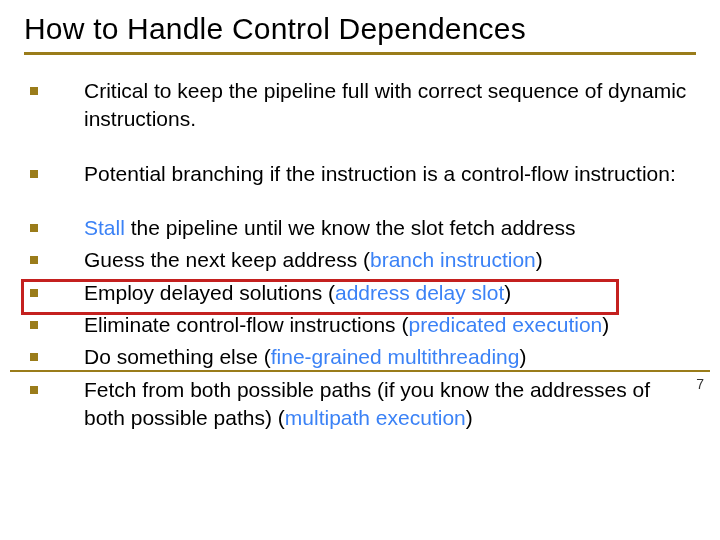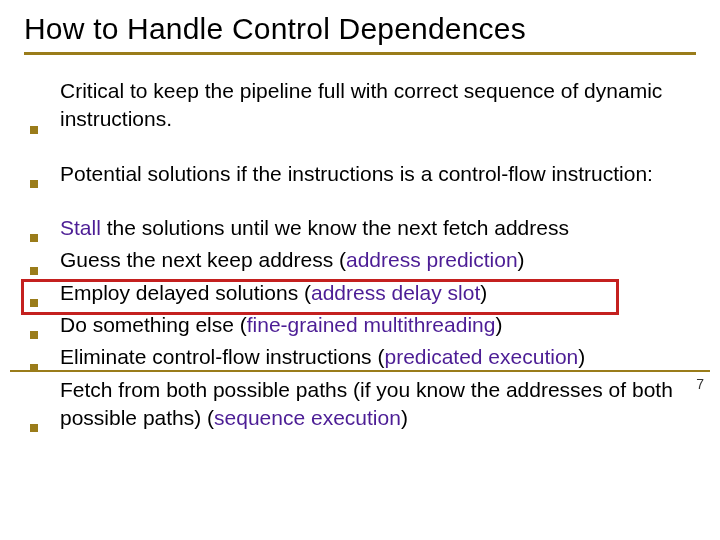--- a/index.html
+++ b/index.html
@@ -29,38 +29,39 @@
     background: #9a7c1a;
     margin-top: 6px;
     margin-bottom: 22px;
     width: 100%;
   }
   .content {
     padding-left: 6px;
   }
   .bullet-row {
     display: flex;
-    align-items: flex-end;
+    align-items: flex-start;
     margin-bottom: 4px;
+    gap: 24px;
   }
   .bullet-row.gap { margin-bottom: 26px; }
   .sq {
     width: 8px;
     height: 8px;
     background: #9a7c1a;
     flex: 0 0 8px;
     margin-top: 10px;
     margin-right: 22px;
   }
   .btxt {
     font-size: 21px;
     line-height: 1.35;
     color: #000;
   }
-  .accent { color: #4c1d95; }
+  .accent { color: #3b82f6; }
   .red-box {
     position: absolute;
     border: 3px solid #c4201f;
     pointer-events: none;
   }
   .footer-line {
     position: absolute;
     left: 10px; right: 10px;
     bottom: 28px;
     height: 2px;
@@ -84,51 +85,51 @@
 
   <div class="content">
 
     <div class="bullet-row gap">
       <div class="sq"></div>
       <div class="btxt">Critical to keep the pipeline full with correct sequence of dynamic instructions.</div>
     </div>
 
     <div class="bullet-row gap">
       <div class="sq"></div>
-      <div class="btxt">Potential solutions if the instructions is a control-flow instruction:</div>
+      <div class="btxt">Potential branching if the instruction is a control-flow instruction:</div>
     </div>
 
     <div class="bullet-row">
       <div class="sq"></div>
-      <div class="btxt"><span class="accent">Stall</span><span> the solutions until we know the next fetch address</span></div>
+      <div class="btxt"><span class="accent">Stall</span><span> the pipeline until we know the slot fetch address</span></div>
     </div>
 
     <div class="bullet-row">
       <div class="sq"></div>
-      <div class="btxt"><span>Guess the next keep address (</span><span class="accent">address prediction</span><span>)</span></div>
+      <div class="btxt"><span>Guess the next keep address (</span><span class="accent">branch instruction</span><span>)</span></div>
     </div>
 
     <div class="bullet-row">
       <div class="sq"></div>
       <div class="btxt"><span>Employ delayed solutions (</span><span class="accent">address delay slot</span><span>)</span></div>
     </div>
 
     <div class="bullet-row">
       <div class="sq"></div>
+      <div class="btxt"><span>Eliminate control-flow instructions (</span><span class="accent">predicated execution</span><span>)</span></div>
+    </div>
+
+    <div class="bullet-row">
+      <div class="sq"></div>
       <div class="btxt"><span>Do something else (</span><span class="accent">fine-grained multithreading</span><span>)</span></div>
     </div>
 
     <div class="bullet-row">
       <div class="sq"></div>
-      <div class="btxt"><span>Eliminate control-flow instructions (</span><span class="accent">predicated execution</span><span>)</span></div>
-    </div>
-
-    <div class="bullet-row">
-      <div class="sq"></div>
-      <div class="btxt"><span>Fetch from both possible paths (if you know the addresses of both possible paths) (</span><span class="accent">sequence execution</span><span>)</span></div>
+      <div class="btxt"><span>Fetch from both possible paths (if you know the addresses of both possible paths) (</span><span class="accent">multipath execution</span><span>)</span></div>
     </div>
 
   </div>
 
   <div class="red-box" style="left: 21px; top: 279px; width: 598px; height: 36px;"></div>
 
   <div class="footer-line"></div>
   <div class="pagenum">7</div>
 </div>
 

